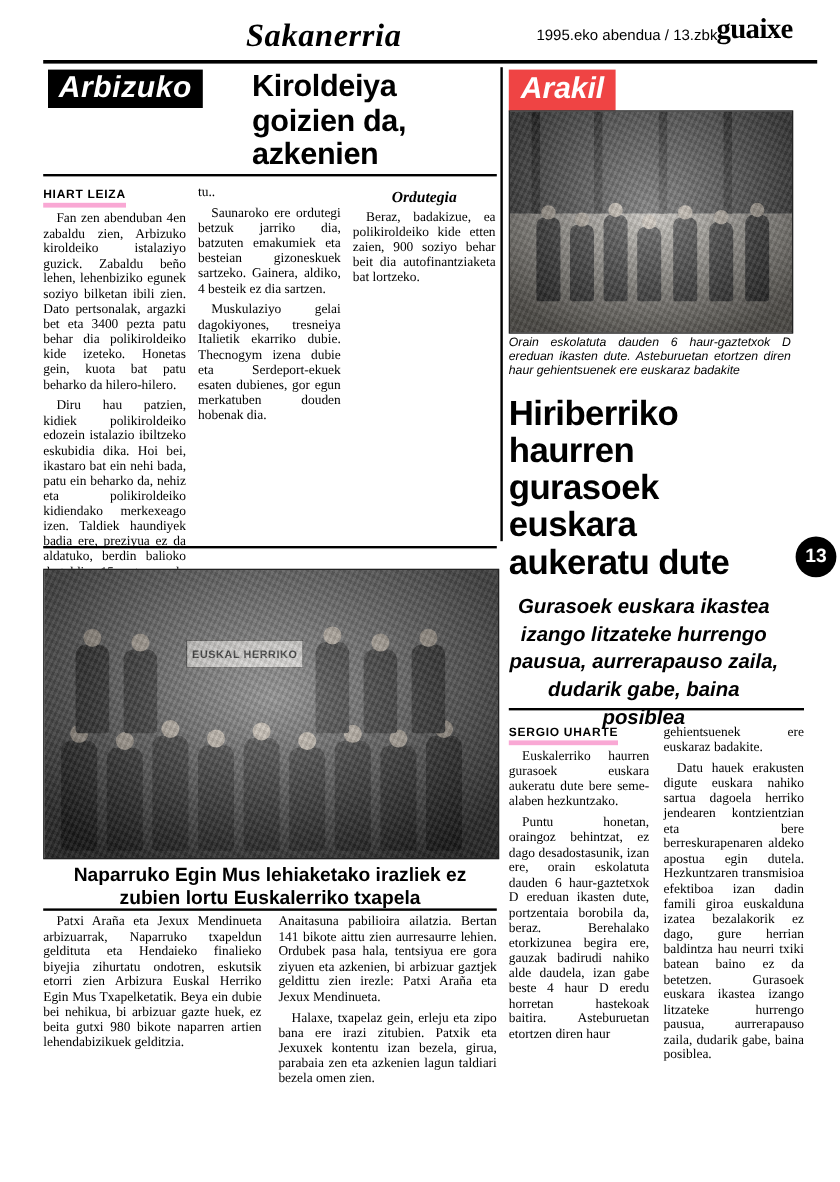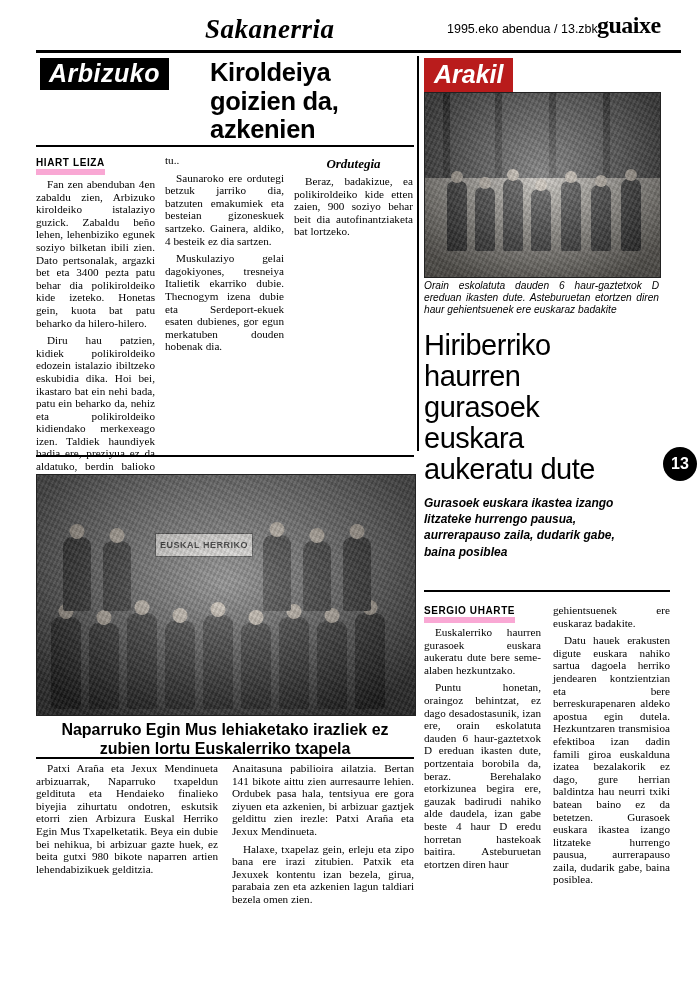--- a/index.html
+++ b/index.html
@@ -43,38 +43,38 @@
   .kicker{
     display:inline-block;background:#000;color:#fff;
     font-family:"Liberation Sans", sans-serif;
     font-weight:bold;font-style:italic;
     padding:2px 9px 4px 9px;
     font-size:25px;letter-spacing:.5px;
     line-height:1.05;
   }
   .kicker-arakil{
     position:absolute;left:424px;top:58px;
-    background:#b91c1c;color:#fff;
+    background:#ef4444;color:#fff;
     font-family:"Liberation Sans", sans-serif;
     font-weight:bold;font-style:italic;
     padding:2px 10px 4px 10px;font-size:25px;
   }
 
   .headline-main{
     position:absolute;left:210px;top:58px;width:205px;
     font-family:"Liberation Sans", sans-serif;
     font-weight:bold;font-size:25.5px;line-height:1.12;
     letter-spacing:-.3px;
   }
 
   
   .byline{
     font-family:"Liberation Sans", sans-serif;
     font-weight:bold;font-size:10px;letter-spacing:.6px;
-    border-bottom:6px solid #f9a8d4;display:inline-block;
+    border-bottom:4px solid #f9a8d4;display:inline-block;
     padding-bottom:1px;margin-bottom:3px;
   }
 
   
   .body-text{
     font-family:"Liberation Serif", serif;
     font-size:11.2px;line-height:12.6px;text-align:justify;
     hyphens:auto;
   }
   .body-text p{margin:0 0 5px 0;text-indent:11px;}
@@ -137,27 +137,27 @@
 
   
   .arakil-caption{
     position:absolute;left:424px;top:280px;width:235px;
     font-family:"Liberation Sans", sans-serif;
     font-style:italic;font-size:10.2px;line-height:12px;text-align:justify;
   }
   .headline2{
     position:absolute;left:424px;top:330px;width:215px;
     font-family:"Liberation Sans", sans-serif;
-    font-weight:normal;font-size:29px;line-height:1.07;letter-spacing:-.5px;
+    font-weight:bold;font-size:29px;line-height:1.07;letter-spacing:-.5px;
   }
   .subdeck{
     position:absolute;left:424px;top:495px;width:225px;
     font-family:"Liberation Sans", sans-serif;
-    font-weight:bold;font-style:italic;font-size:12px;line-height:1.35;
-    text-align:left;
+    font-weight:bold;font-style:italic;font-size:17px;line-height:1.35;
+    text-align:center;
   }
   .pagenum{
     position:absolute;left:663px;top:447px;width:34px;height:34px;border-radius:50%;
     background:#000;color:#fff;
     font-family:"Liberation Sans", sans-serif;font-weight:bold;font-size:16px;
     display:flex;align-items:center;justify-content:center;
   }
 
   .right-bottom{position:absolute;left:424px;top:600px;width:246px;}
   .right-bottom .cols{display:flex;gap:12px;}

